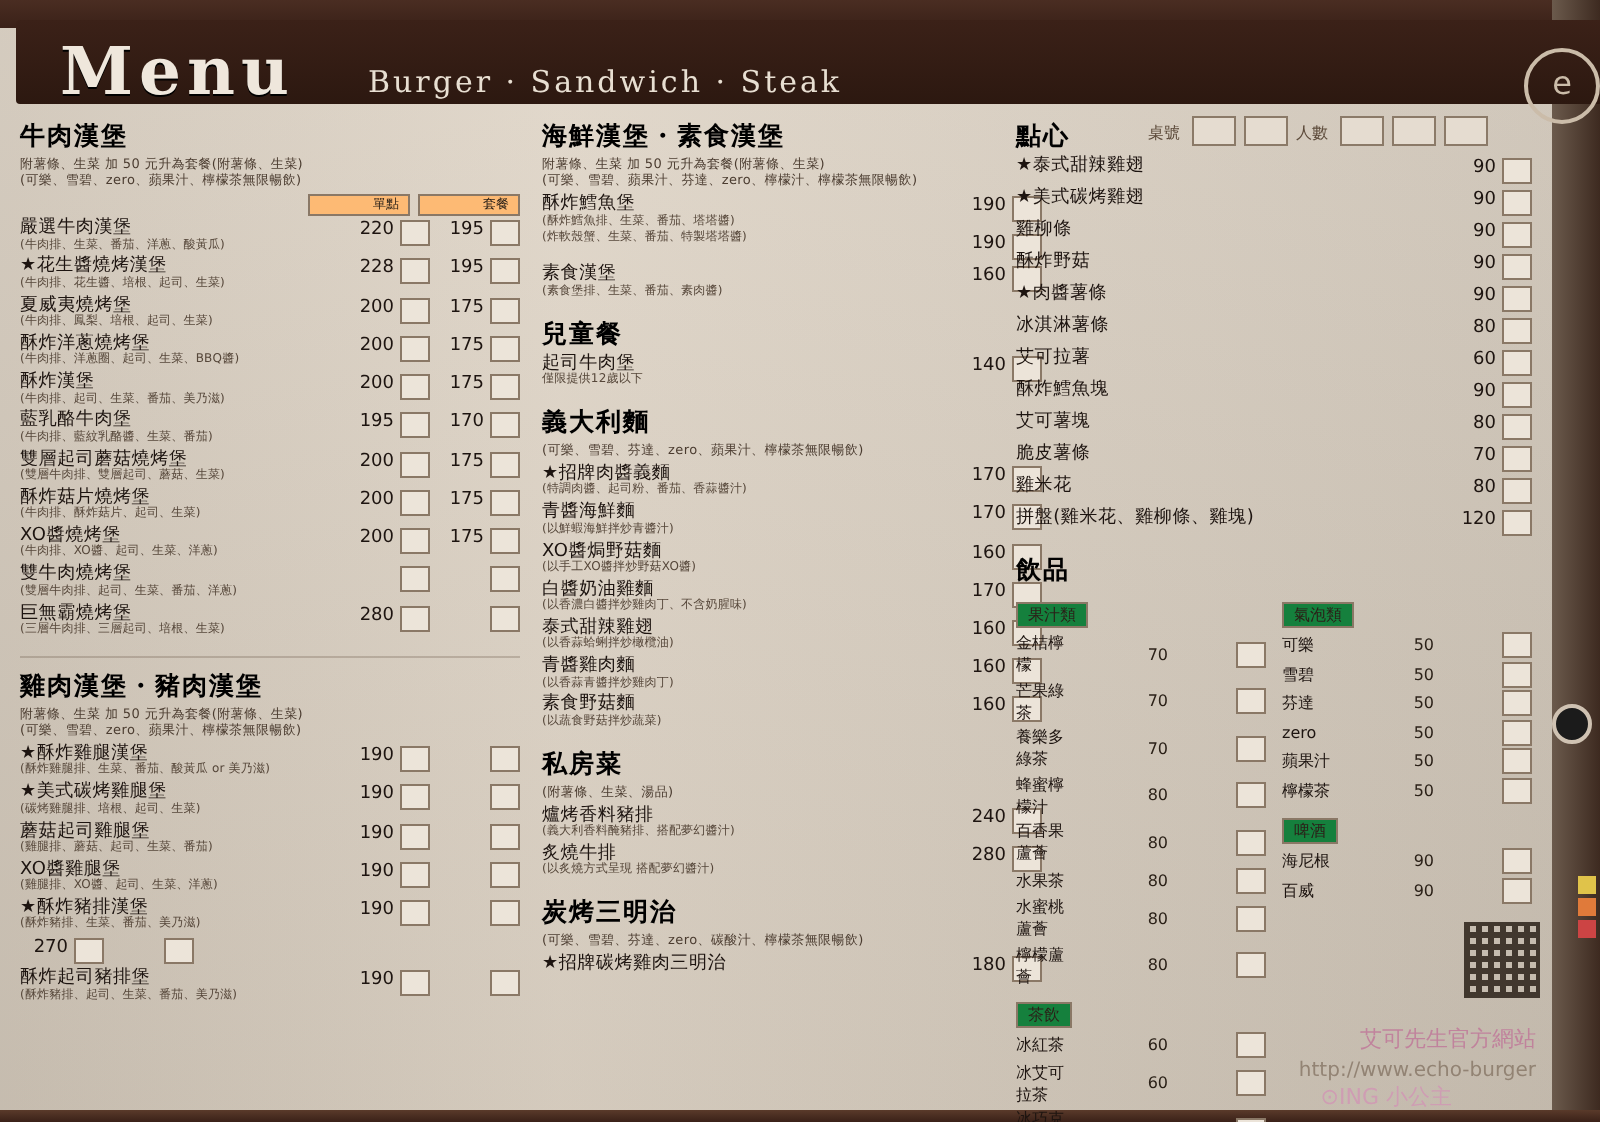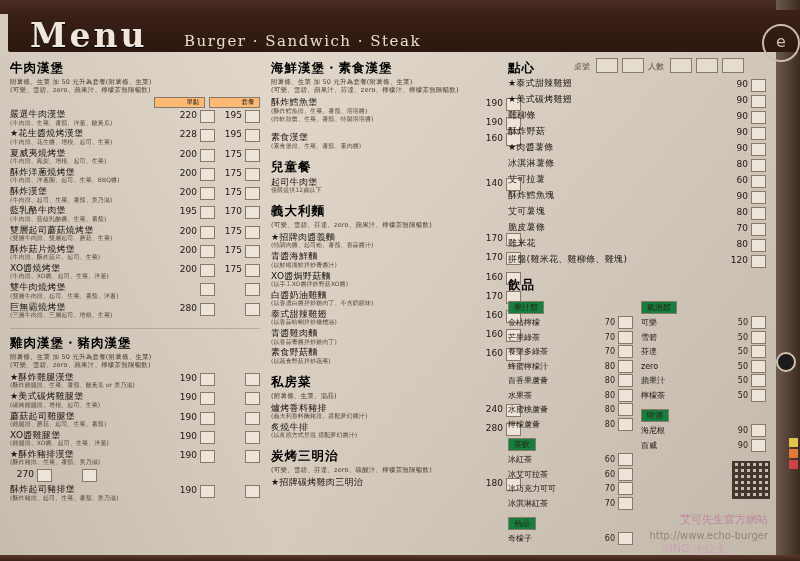--- a/index.html
+++ b/index.html
@@ -88,21 +88,21 @@
   .box{width:13px;height:11px;border:1px solid #8a7866;background:#ece4d9;display:inline-block;}
   .sep{height:1px;background:rgba(90,70,55,0.25);margin:5px 0 6px 0;}
 
   
   .drinkwrap{display:flex;gap:8px;}
   .dcol{flex:1;}
   .dhdr{
     font-size:8px;border:1px solid #8a7866;background:#15803d;display:inline-block;
     padding:0px 5px;margin-bottom:2px;
   }
-  .drow{display:flex;align-items:center;margin-bottom:1.5px;}
+  .drow{display:flex;align-items:center;margin-bottom:1.5px;gap:31px;}
   .dnm{flex:1;font-size:8px;color:#1d1410;}
   .dp{font-size:8px;width:20px;text-align:right;margin-right:3px;}
 
   
   .wm1{
     position:absolute;right:32px;bottom:34px;color:#c07a9a;font-size:11px;
     font-family:"DejaVu Sans","Liberation Sans",sans-serif;opacity:.85;
   }
   .wm2{
     position:absolute;right:32px;bottom:20px;color:#8a7a6a;font-size:10px;opacity:.85;

